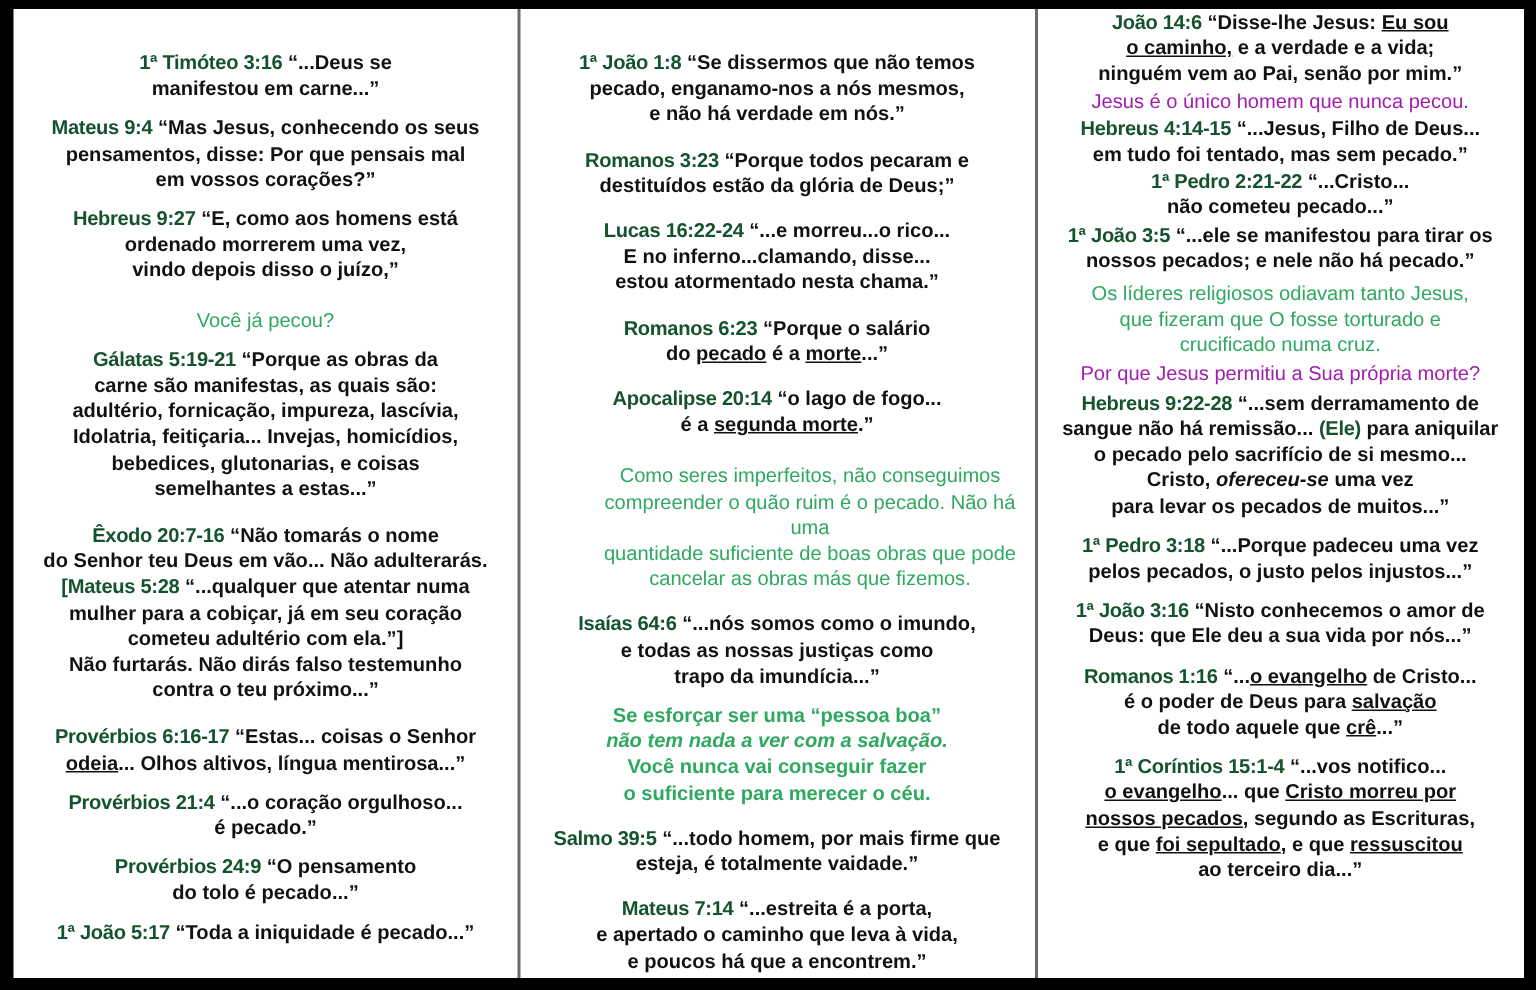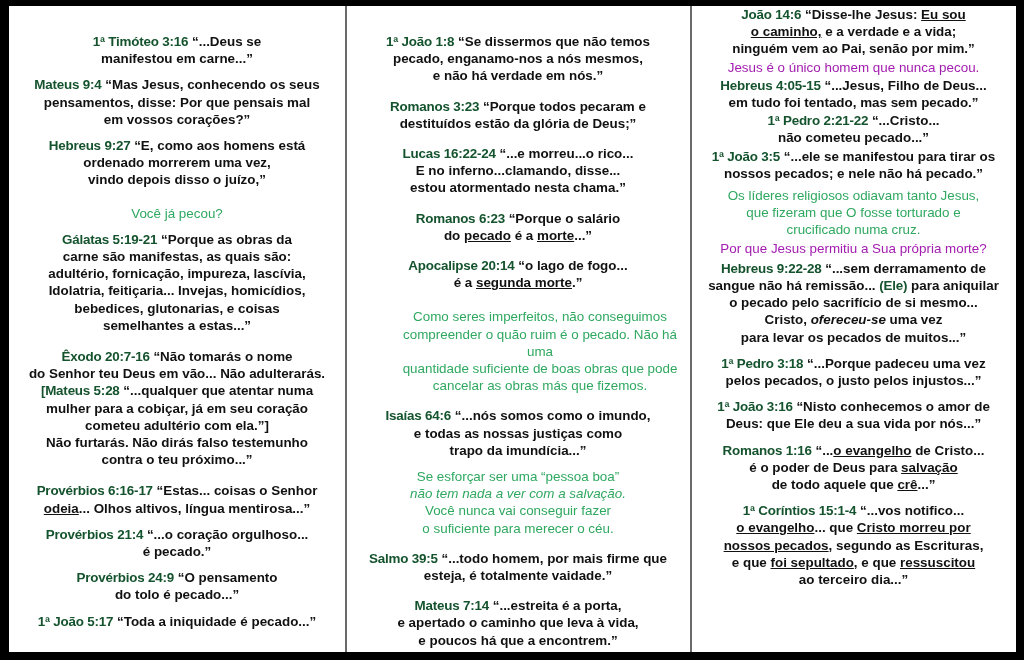--- a/index.html
+++ b/index.html
@@ -122,21 +122,21 @@
       <span class="l">compreender o quão ruim é o pecado. Não há uma</span>
       <span class="l">quantidade suficiente de boas obras que pode</span>
       <span class="l">cancelar as obras más que fizemos.</span>
     </div>
     <div class="blk">
       <span class="ref">Isaías 64:6</span>
       <span class="q">“...nós somos como o imundo,</span>
       <span class="q l">e todas as nossas justiças como</span>
       <span class="q l">trapo da imundícia...”</span>
     </div>
-    <div class="blk green" style="margin-bottom:13px;">
+    <div class="blk green" style="margin-bottom:13px;font-weight:bold;">
       <span class="l">Se esforçar ser uma “pessoa boa”</span>
       <span class="l it">não tem nada a ver com a salvação.</span>
       <span class="l">Você nunca vai conseguir fazer</span>
       <span class="l">o suficiente para merecer o céu.</span>
     </div>
     <div class="blk" style="margin-bottom:13px;">
       <span class="ref">Salmo 39:5</span>
       <span class="q">“...todo homem, por mais firme que</span>
       <span class="q l">esteja, é totalmente vaidade.”</span>
     </div>
@@ -152,21 +152,21 @@
 
   <div class="col col3">
     <div class="tight">
       <span class="ref">João 14:6</span>
       <span class="q">“Disse-lhe Jesus: </span><span class="q u">Eu sou</span>
       <span class="l"><span class="q u">o caminho,</span><span class="q"> e a verdade e a vida;</span></span>
       <span class="q l">ninguém vem ao Pai, senão por mim.”</span>
     </div>
     <div class="tight blue">Jesus é o único homem que nunca pecou.</div>
     <div class="tight">
-      <span class="ref">Hebreus 4:05-15</span>
+      <span class="ref">Hebreus 4:14-15</span>
       <span class="q">“...Jesus, Filho de Deus...</span>
       <span class="q l">em tudo foi tentado, mas sem pecado.”</span>
     </div>
     <div class="tight">
       <span class="ref">1ª Pedro 2:21-22</span>
       <span class="q">“...Cristo...</span>
       <span class="q l">não cometeu pecado...”</span>
     </div>
     <div class="tight" style="margin-bottom:5px;">
       <span class="ref">1ª João 3:5</span>

